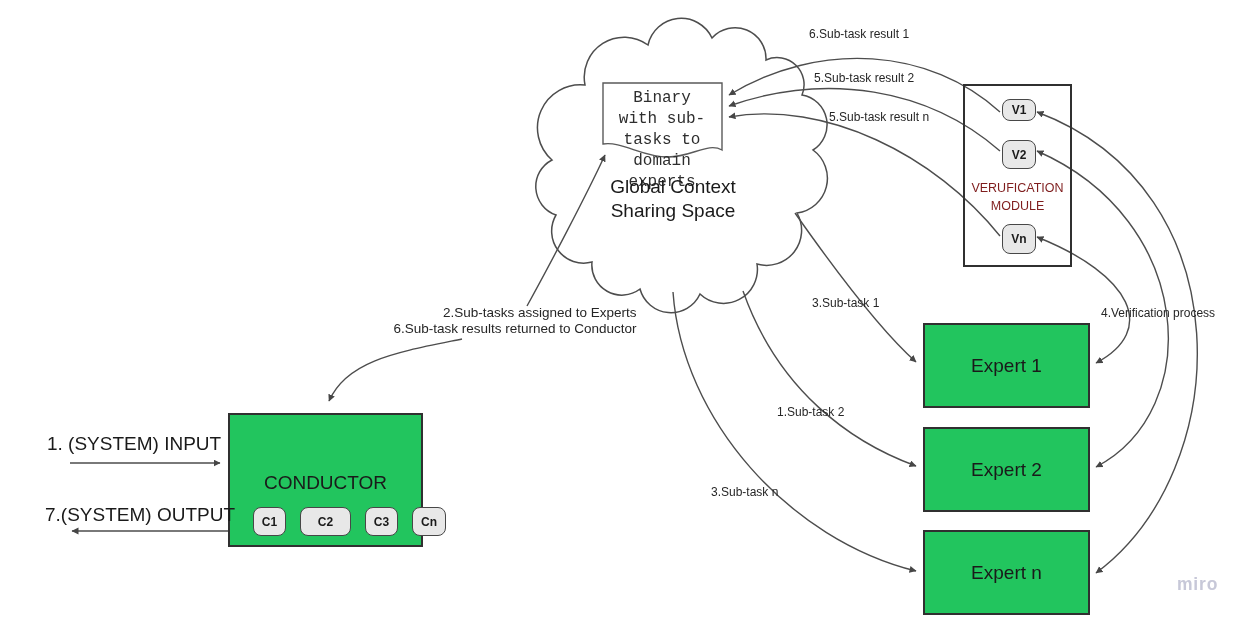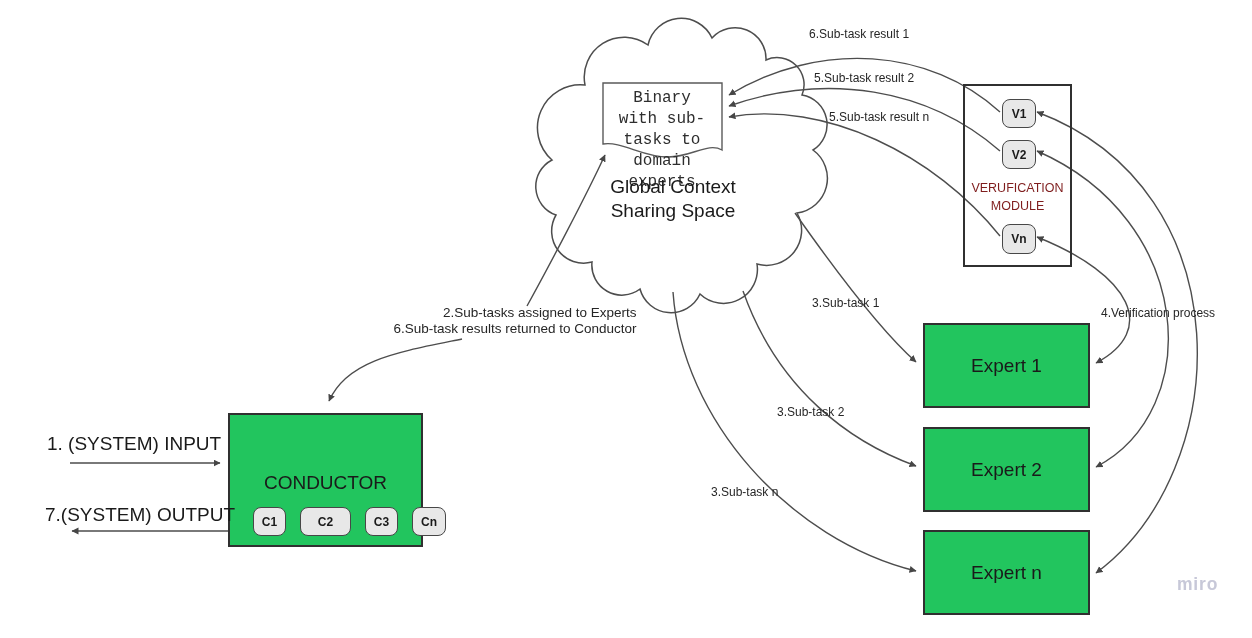--- a/index.html
+++ b/index.html
@@ -86,39 +86,39 @@
     <div class="chip-row" style="left:23px;top:92px;">
       <div class="chip" style="width:33px;height:29px;">C1</div>
       <div class="chip" style="width:51px;height:29px;">C2</div>
       <div class="chip" style="width:33px;height:29px;">C3</div>
       <div class="chip" style="width:34px;height:29px;">Cn</div>
     </div>
   </div>
 
   <div class="node module" style="left:963px;top:84px;width:109px;height:183px;">
     <div class="mtitle">VERUFICATION MODULE</div>
-    <div class="chip vchip" style="left:37px;top:13px;height:29px;">V1</div>
+    <div class="chip vchip" style="left:37px;top:13px;height:22px;">V1</div>
     <div class="chip vchip" style="left:37px;top:54px;height:29px;">V2</div>
     <div class="chip vchip" style="left:37px;top:138px;height:30px;">Vn</div>
   </div>
 
   <div class="node expert" style="left:923px;top:323px;width:167px;height:85px;">Expert 1</div>
   <div class="node expert" style="left:923px;top:427px;width:167px;height:85px;">Expert 2</div>
   <div class="node expert" style="left:923px;top:530px;width:167px;height:85px;">Expert n</div>
 
   <div class="lbl big" style="left:47px;top:433px;">1. (SYSTEM) INPUT</div>
   <div class="lbl big" style="left:45px;top:504px;">7.(SYSTEM) OUTPUT</div>
 
   <div class="center-block" style="left:515px;top:305px;font-size:13.5px;line-height:1.18;color:#262626;">
     <div>2.Sub-tasks assigned to Experts</div>
     <div>6.Sub-task results returned to Conductor</div>
   </div>
 
   <div class="lbl" style="left:812px;top:296px;">3.Sub-task 1</div>
-  <div class="lbl" style="left:777px;top:405px;">3.Sub-task 2</div>
+  <div class="lbl" style="left:777px;top:405px;">1.Sub-task 2</div>
   <div class="lbl" style="left:711px;top:485px;">3.Sub-task n</div>
 
   <div class="lbl" style="left:809px;top:27px;">6.Sub-task result 1</div>
   <div class="lbl" style="left:814px;top:71px;">5.Sub-task result 2</div>
   <div class="lbl" style="left:829px;top:110px;">5.Sub-task result n</div>
 
   <div class="lbl" style="left:1101px;top:306px;">4.Verification process</div>
 
   <div class="watermark">miro</div>
 

